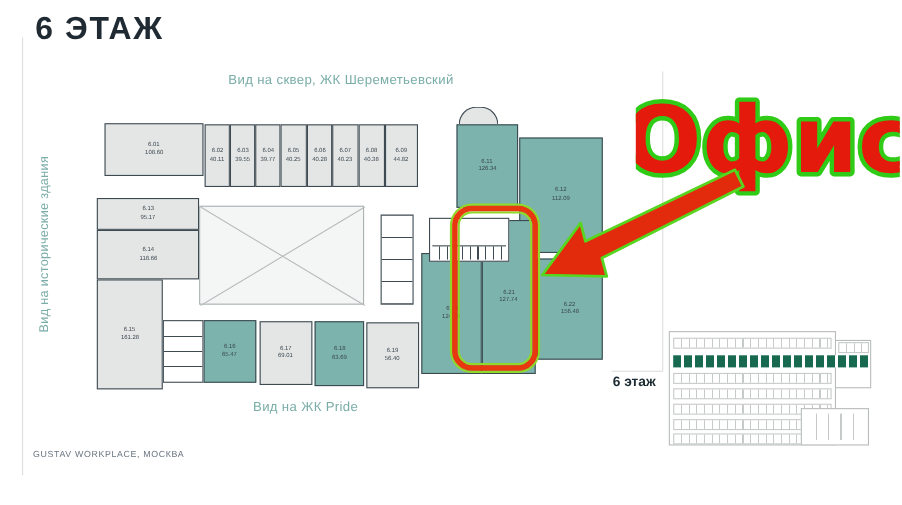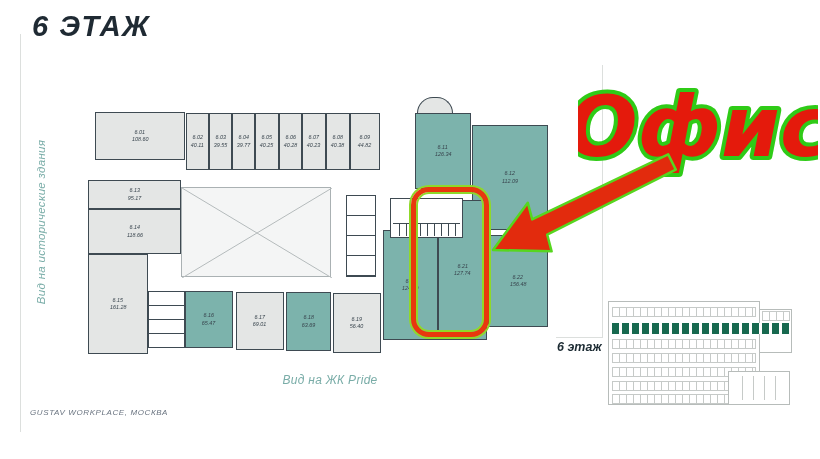--- a/index.html
+++ b/index.html
@@ -1,23 +1,23 @@
 <!DOCTYPE html>
 <html><head>
 <meta charset="utf-8">
 <style>
   html,body{margin:0;padding:0;background:#ffffff;}
   .stage{position:relative;width:820px;height:459px;background:#fff;overflow:hidden;
-         font-family:"Liberation Sans",sans-serif;font-style:italic;}
+         font-family:"Liberation Sans",sans-serif;}
   .hairline{position:absolute;background:#dcdfdd;}
   .page-title{position:absolute;left:32px;top:10px;font-size:29px;font-weight:700;
               letter-spacing:1.5px;color:#1f2a33;margin:0;}
   .view-lbl{position:absolute;color:#7aada8;font-size:12px;letter-spacing:.3px;}
   .view-lbl.topl{left:170px;top:65px;width:280px;text-align:center;}
-  .view-lbl.botl{left:230px;top:363px;width:200px;text-align:center;margin-top:10px;}
+  .view-lbl.botl{left:230px;top:363px;width:200px;text-align:left;}
   .view-lbl.leftv{left:41px;top:222px;white-space:nowrap;font-size:11.5px;
                   transform:translate(-50%,-50%) rotate(-90deg);}
   .footer{position:absolute;left:30px;top:408px;font-size:8px;letter-spacing:.6px;color:#6a7480;}
   
   .plan{position:absolute;left:75px;top:95px;width:492px;height:272px;}
   .rm{position:absolute;box-sizing:border-box;border:1.2px solid #3e4a52;display:flex;
       flex-direction:column;align-items:center;justify-content:center;text-align:center;color:#39454e;}
   .rm.gray{background:#e4e6e5;}
   .rm.teal{background:#7cb3ac;}
   .rm .n,.rm .a{font-size:6px;line-height:1.2;transform:scale(.9);display:block;}
@@ -57,20 +57,21 @@
 <body>
 
 <div class="stage">
 
   <div class="hairline" style="left:20px;top:34px;width:1px;height:398px;"></div>
   <div class="hairline" style="left:602px;top:65px;width:1px;height:272px;"></div>
   <div class="hairline" style="left:556px;top:337px;width:47px;height:1px;"></div>
 
   <h1 class="page-title">6 ЭТАЖ</h1>
 
+  <div class="view-lbl topl">Вид на сквер, ЖК Шереметьевский</div>
   <div class="view-lbl leftv">Вид на исторические здания</div>
   <div class="view-lbl botl">Вид на ЖК Pride</div>
 
   <div class="plan">
 
     <div class="tower"></div>
 
     <div class="rm gray" style="left:20px;top:17px;width:90px;height:48px;">
       <span class="n">6.01</span>
       <span class="a">108.60</span>

